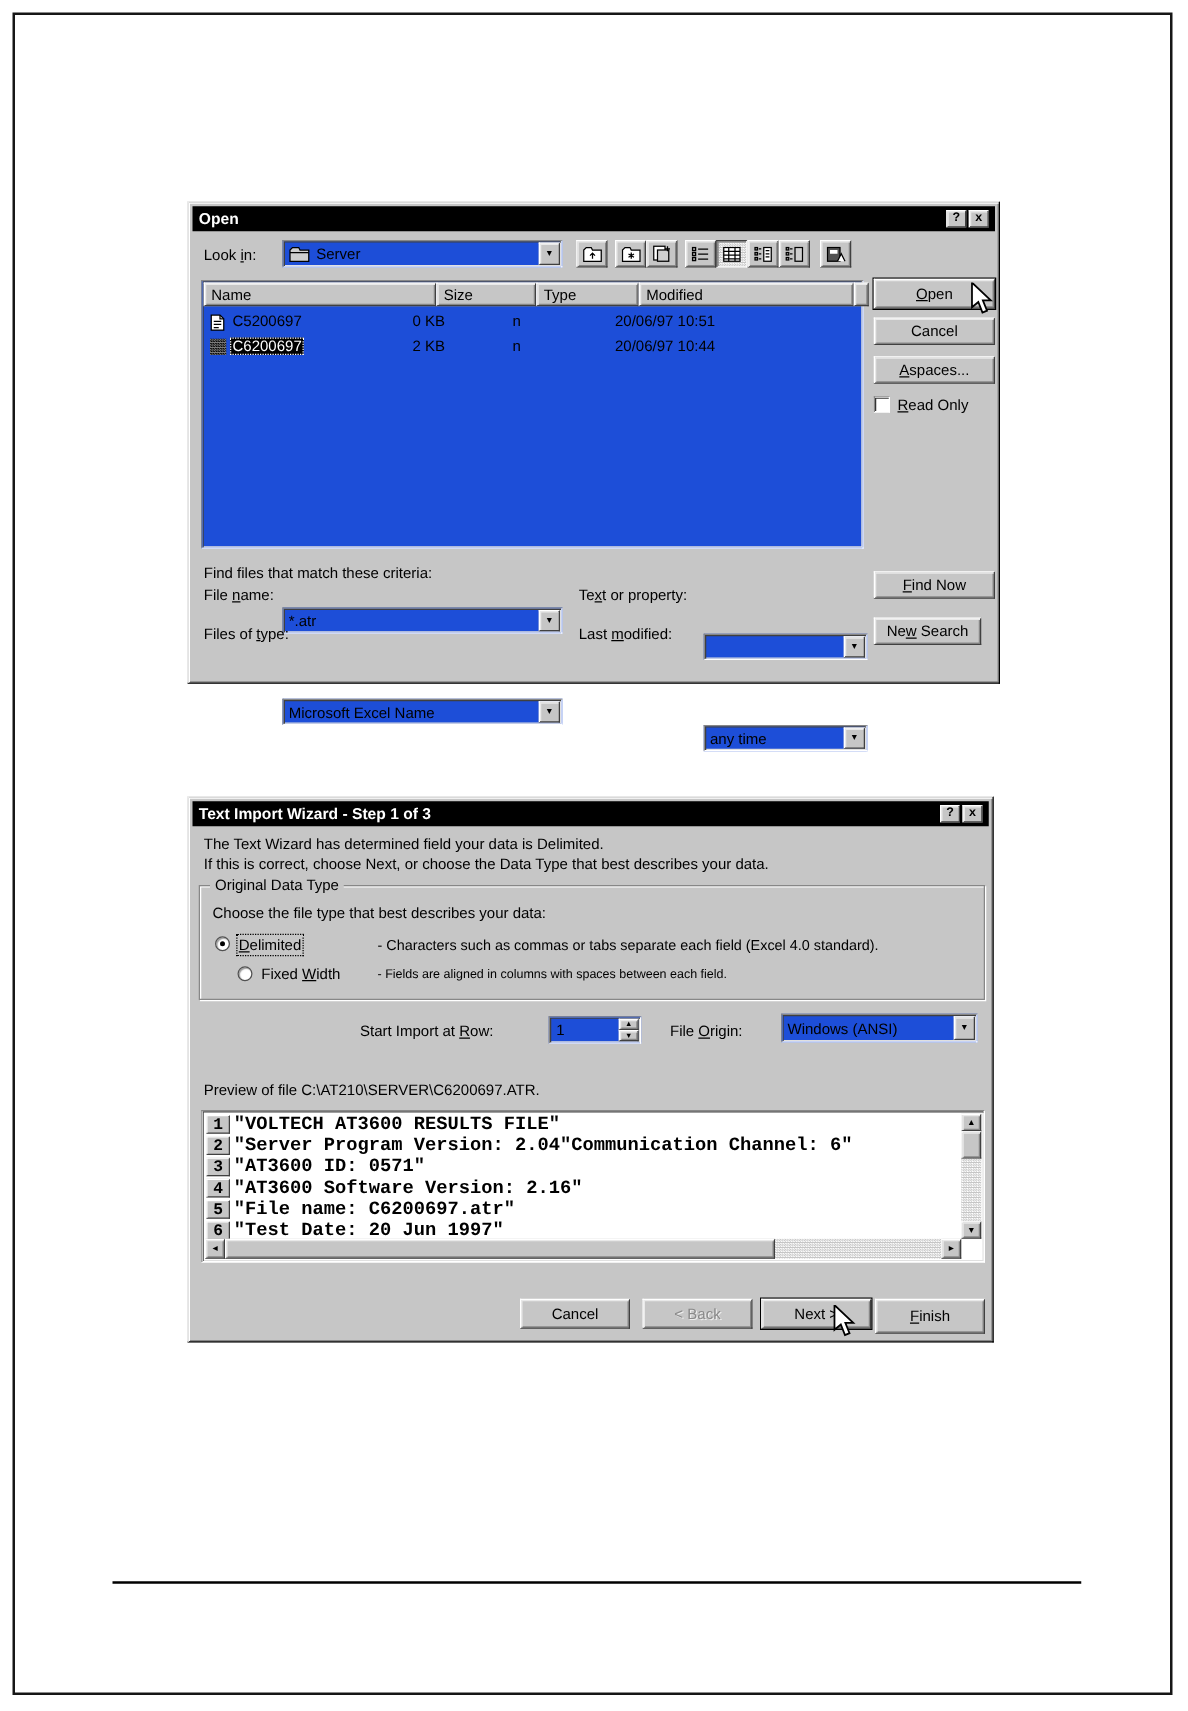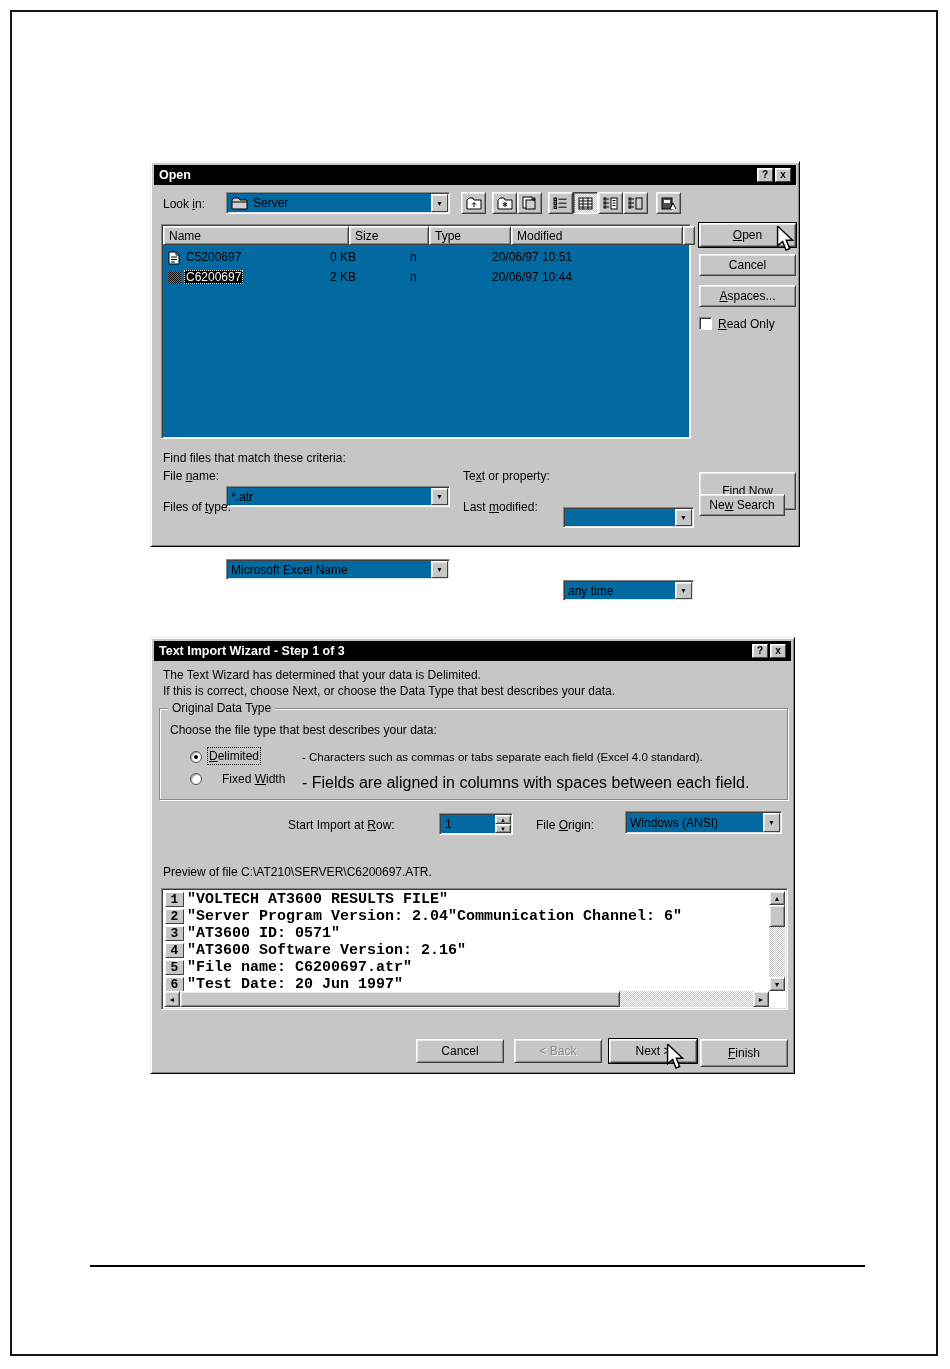--- a/index.html
+++ b/index.html
@@ -16,21 +16,21 @@
   .titlebar .spacer{flex:1}
   .tbtn{width:16px;height:14px;background:#c6c6c6;border:1px solid;border-color:#fff #404040 #404040 #fff;
         box-shadow:inset 1px 1px 0 #e9e9e9;display:flex;align-items:center;justify-content:center;
         font-size:10px;font-weight:bold;color:#000;margin-left:2px;line-height:1}
   .raised{background:#c6c6c6;border:1px solid;border-color:#fff #404040 #404040 #fff;
           box-shadow:inset 1px 1px 0 #e9e9e9, inset -1px -1px 0 #878787}
   .pressed{background:#c6c6c6;border:1px solid;border-color:#404040 #fff #fff #404040;
            box-shadow:inset 1px 1px 0 #878787}
   .btn{display:flex;align-items:center;justify-content:center;font-size:12px;white-space:nowrap}
   .default{box-shadow:0 0 0 1px #000, inset 1px 1px 0 #e9e9e9, inset -1px -1px 0 #878787}
-  .sunken{background:#0369a1;border:1px solid;border-color:#878787 #fff #fff #878787;
+  .sunken{background:#1d4ed8;border:1px solid;border-color:#878787 #fff #fff #878787;
           box-shadow:inset 1px 1px 0 #404040, inset -1px -1px 0 #e0e0e0}
   .combo{display:flex;align-items:center;padding-left:4px;position:relative;white-space:nowrap}
   .combo .arrow{position:absolute;right:1px;top:1px;bottom:1px;width:17px;background:#c6c6c6;
         border:1px solid;border-color:#fff #404040 #404040 #fff;box-shadow:inset 1px 1px 0 #e9e9e9;
         display:flex;align-items:center;justify-content:center;font-size:7px;color:#000}
   .u{text-decoration:underline}
   .dither{background-image:repeating-conic-gradient(#fff 0% 25%, #c6c6c6 25% 50%);background-size:2px 2px}
   .ditherdark{background-image:repeating-conic-gradient(#000 0% 25%, #7a7a7a 25% 50%);background-size:2px 2px}
   .hdrrow{position:absolute;left:1px;top:1px;right:1px;height:19px;display:flex}
   .hdr{height:19px;display:flex;align-items:center;padding:0 5px;font-size:12px;flex-shrink:0}
@@ -247,21 +247,21 @@
           <span>▼</span>
         </span>
     </div>
     <span class="abs" style="left:312px;top:307px"><span>Te</span><span class="u">x</span><span>t or property:</span></span>
     <div class="abs sunken combo" style="left:412px;top:302px;width:131px;height:21px">
       <span></span>
       <span class="arrow">
           <span>▼</span>
         </span>
     </div>
-    <div class="abs raised btn" style="left:548px;top:310px;width:97px;height:38px">
+    <div class="abs raised btn" style="left:548px;top:295px;width:97px;height:22px">
         <span><span></span><span class="u">F</span><span>ind Now</span></span>
       </div>
 
     <span class="abs" style="left:12px;top:338px"><span>Files of </span><span class="u">t</span><span>ype:</span></span>
     <div class="abs sunken combo" style="left:75px;top:333px;width:224px;height:21px">
       <span>Microsoft Excel Name</span>
       <span class="arrow">
           <span>▼</span>
         </span>
     </div>
@@ -289,38 +289,38 @@
       <span>Text Import Wizard - Step 1 of 3</span>
       <span class="spacer"></span>
       <span class="tbtn">
           <span>?</span>
         </span>
       <span class="tbtn">
           <span>x</span>
         </span>
     </div>
 
-    <span class="abs" style="left:12px;top:30px">The Text Wizard has determined that your data is Delimited.</span>
+    <span class="abs" style="left:12px;top:30px">The Text Wizard has determined field your data is Delimited.</span>
     <span class="abs" style="left:12px;top:46px">If this is correct, choose Next, or choose the Data Type that best describes your data.</span>
 
     <div class="group" style="left:8px;top:70px;width:629px;height:92px">
       <span class="legend">Original Data Type</span>
       <span class="abs" style="left:10px;top:14px">Choose the file type that best describes your data:</span>
 
-      <div class="abs" style="left:30px;top:40px;display:flex;align-items:flex-end">
+      <div class="abs" style="left:12px;top:40px;display:flex;align-items:flex-start">
         <span class="radio on"></span>
         <span class="focusbox" style="margin-left:7px"><span></span><span class="u">D</span><span>elimited</span></span>
       </div>
       <span class="abs" style="left:142px;top:42px;font-size:11.5px;white-space:nowrap">- Characters such as commas or tabs separate each field (Excel 4.0 standard).</span>
 
       <div class="abs" style="left:30px;top:63px;display:flex;align-items:center">
         <span class="radio"></span>
-        <span style="margin-left:20px"><span>Fixed </span><span class="u">W</span><span>idth</span></span>
-      </div>
-      <span class="abs" style="left:142px;top:65px;font-size:16px;white-space:nowrap">- Fields are aligned in columns with spaces between each field.</span>
+        <span style="margin-left:7px"><span>Fixed </span><span class="u">W</span><span>idth</span></span>
+      </div>
+      <span class="abs" style="left:142px;top:65px;font-size:10px;white-space:nowrap">- Fields are aligned in columns with spaces between each field.</span>
     </div>
 
     <span class="abs" style="left:137px;top:180px"><span>Start Import at </span><span class="u">R</span><span>ow:</span></span>
     <div class="abs sunken" style="left:288px;top:175px;width:74px;height:22px">
       <span class="abs" style="left:5px;top:3px">1</span>
       <span class="abs raised sbtn" style="right:1px;top:1px;width:16px;height:9px">
           <span style="font-size:6px">▲</span>
         </span>
       <span class="abs raised sbtn" style="right:1px;bottom:1px;width:16px;height:9px">
           <span style="font-size:6px">▼</span>

